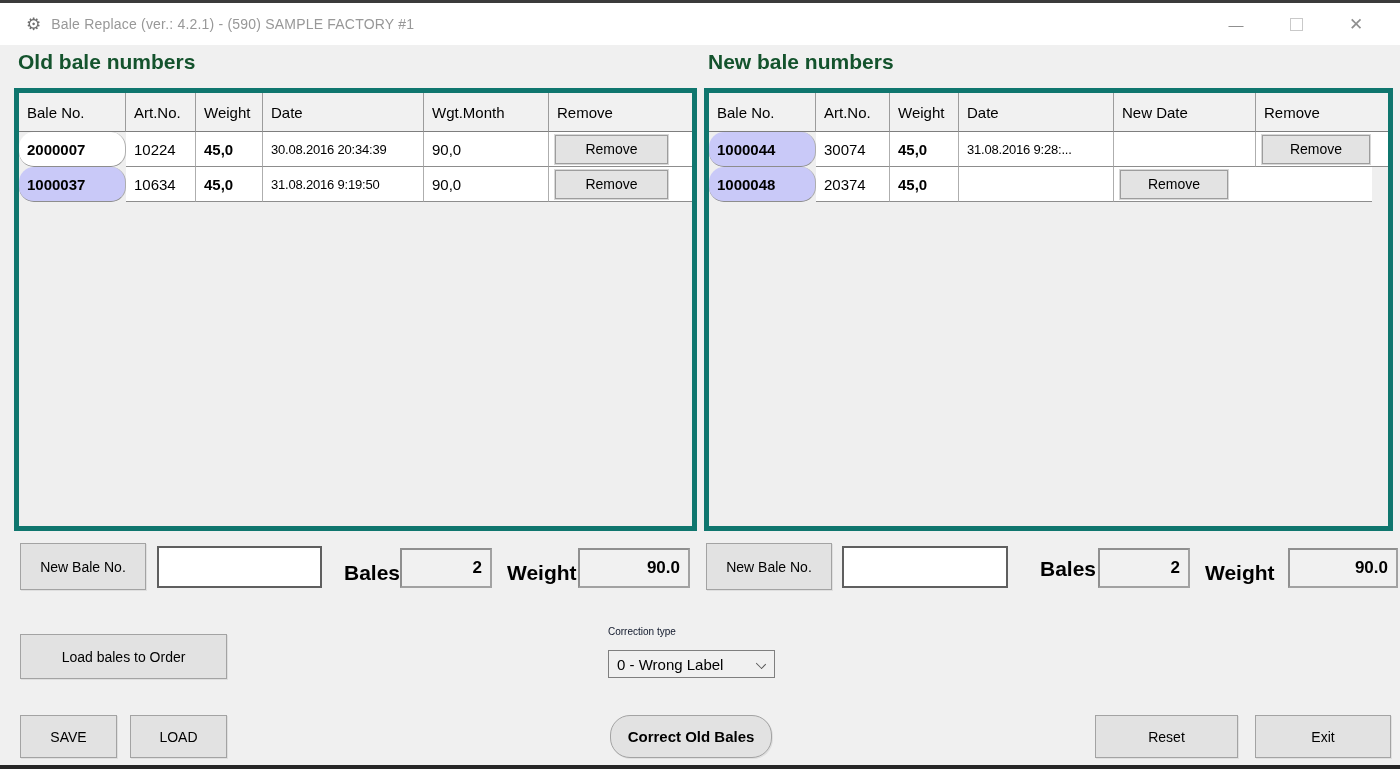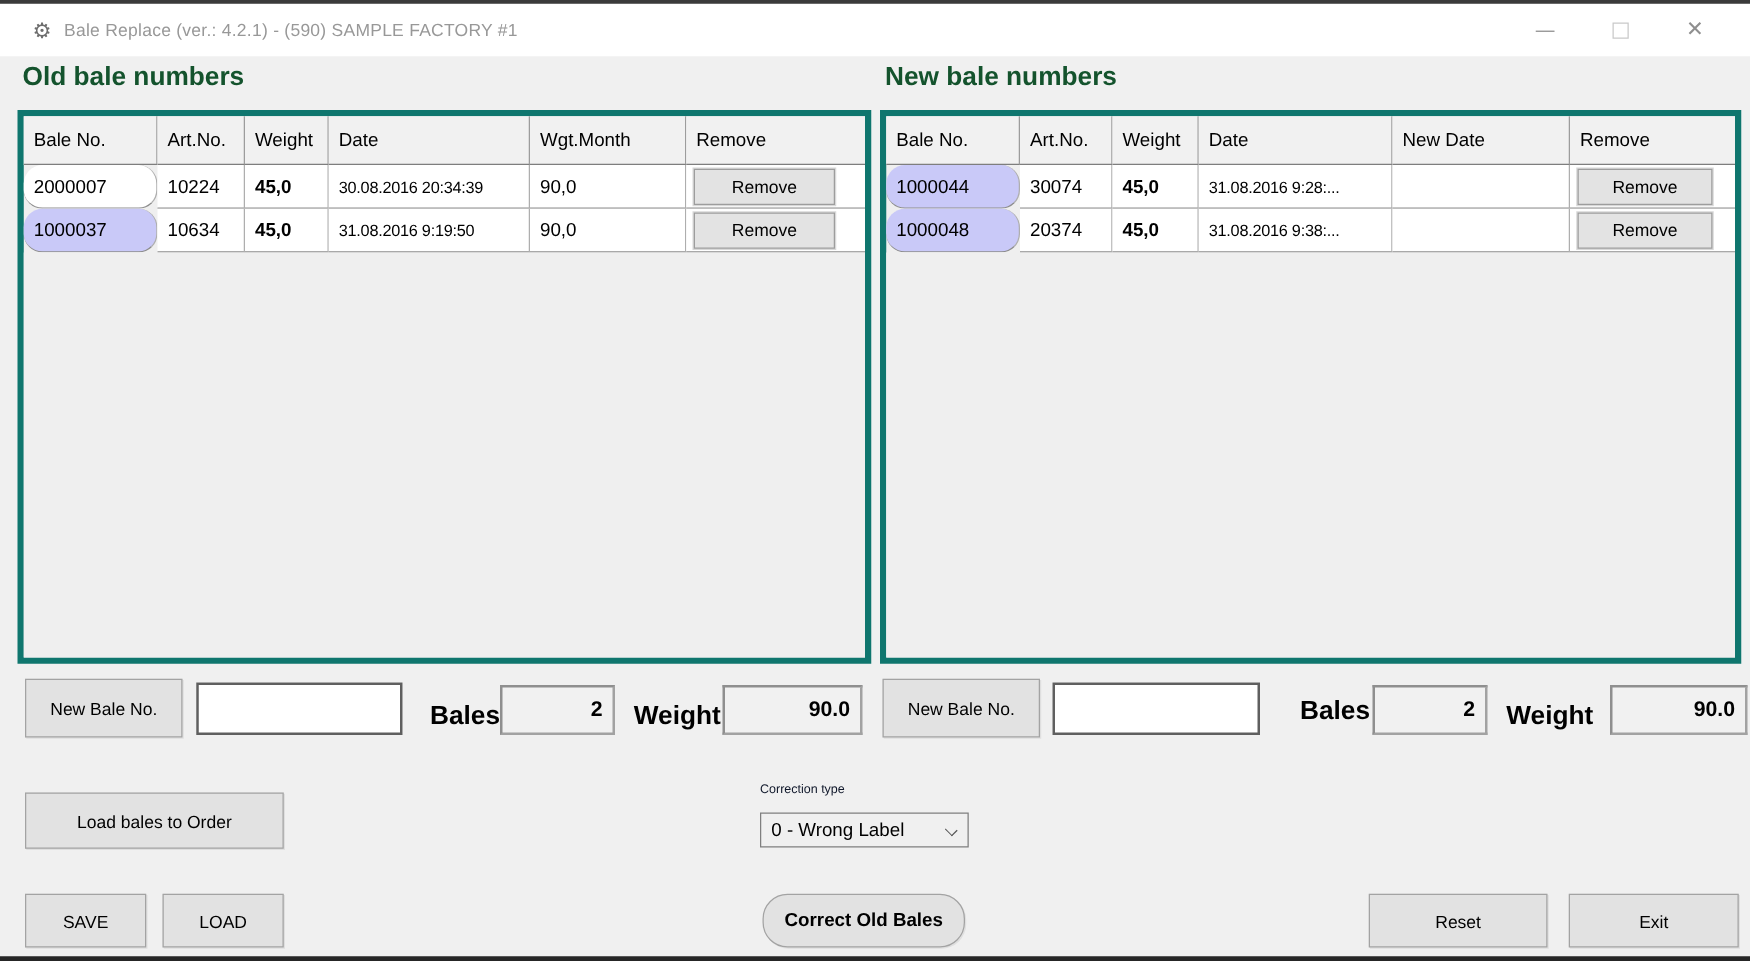--- a/index.html
+++ b/index.html
@@ -28,21 +28,21 @@
                 border:5px solid #0f766e; display:grid; grid-template-rows:39px 35px 35px 1fr; }
   .grid-table.old { left:14px;  width:683px; grid-template-columns:107px 70px 67px 161px 125px 122px 1fr; }
   .grid-table.new { left:704px; width:689px; grid-template-columns:107px 74px 69px 155px 142px 116px 1fr; }
 
   .th { background:#f1f1f1; border-right:1px solid #9c9c9c; border-bottom:1px solid #7e7e7e;
         display:flex; align-items:center; padding-left:8px; font-size:15px; color:#000; }
   .th.last { border-right:none; grid-column:span 2; }
 
   .td { background:#ffffff; border-right:1px solid #aeaeae; border-bottom:1px solid #8d8d8d;
         display:flex; align-items:center; padding-left:8px; font-size:15px; color:#000; overflow:hidden; white-space:nowrap; }
-  .td.bale { font-weight:normal;border-radius:15px; }
+  .td.bale { font-weight:bold;border-radius:15px; }
   .td.bale.hl { background:#c9c9f8; }
   .td.wt { font-weight:bold; }
   .td.date { font-size:13px; letter-spacing:-0.2px; }
   .td.removecell { border-right:none; grid-column:span 2; padding-left:6px; }
   .table-filler { grid-column:1 / 8; background:#efefef; }
 
   .remove-btn { width:113px; height:29px; background:#e3e3e3; border:1px solid #9d9d9d;
                 box-shadow:0 0 0 1px #d8d8d8; font-size:14px; color:#000;
                 font-family:inherit; cursor:pointer; }
   .grid-table.new .remove-btn { width:108px; }
@@ -131,21 +131,20 @@
   <div class="td wt">45,0</div>
   <div class="td date">31.08.2016 9:28:...</div>
   <div class="td"></div>
   <div class="td removecell">
     <button class="remove-btn">Remove</button>
   </div>
 
   <div class="td bale hl">1000048</div>
   <div class="td">20374</div>
   <div class="td wt">45,0</div>
-  <div class="td date">31.08.2016 9:38:...</div>
   <div class="td"></div>
   <div class="td removecell">
     <button class="remove-btn">Remove</button>
   </div>
 
   <div class="table-filler"></div>
 </div>
 
 <button class="wbtn" style="left:20px; top:543px; width:126px; height:47px;">New Bale No.</button>
 <input class="tbox" style="left: 157px; top: 546px; width: 165px; height: 42px;" value="">

